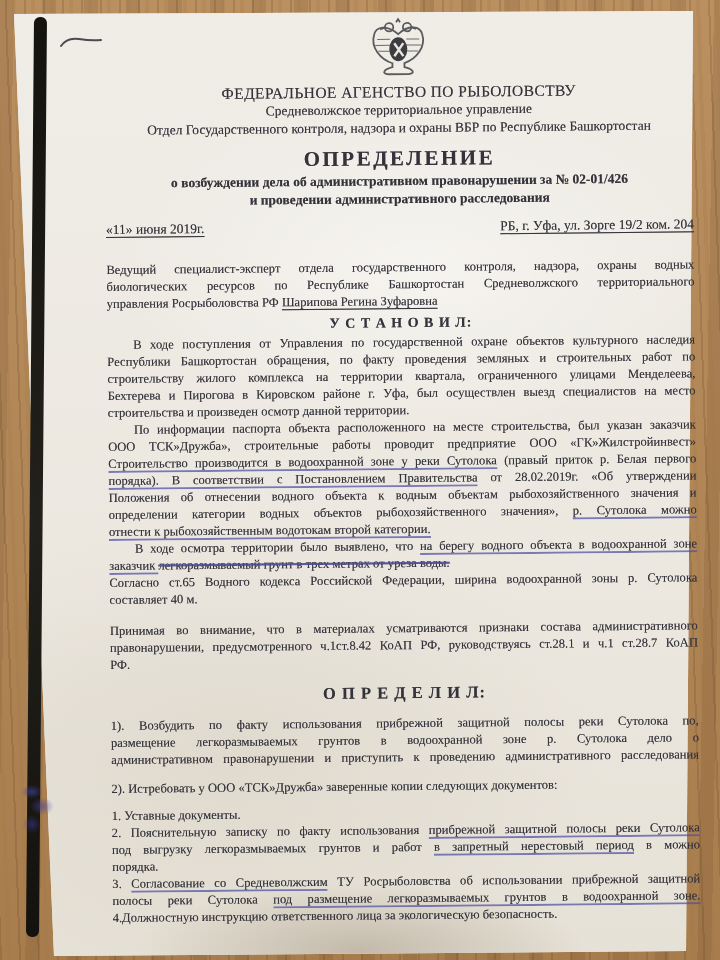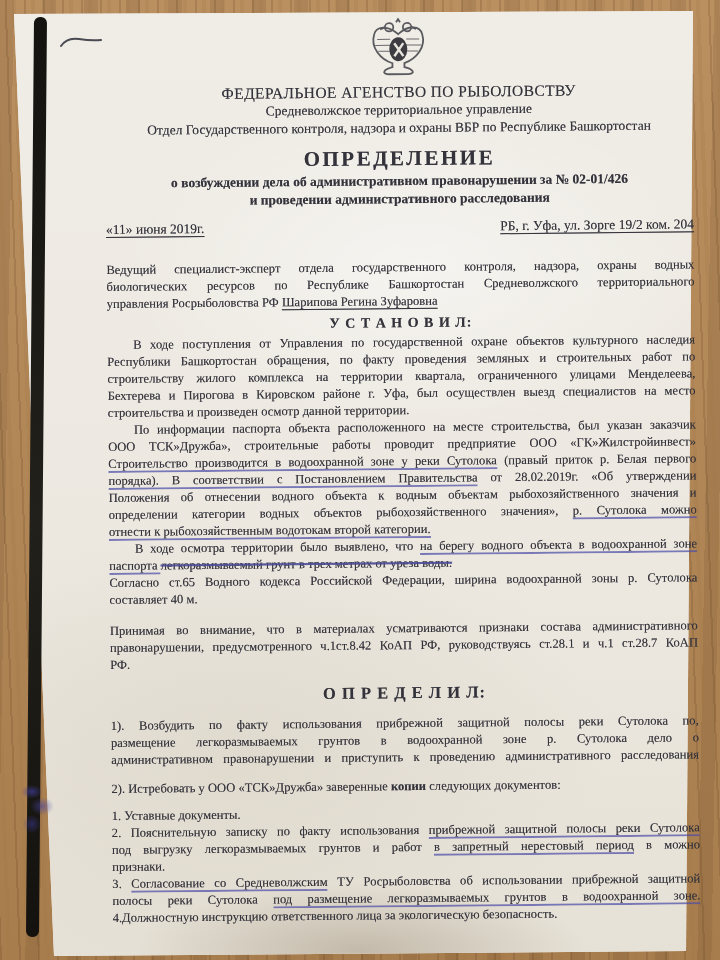--- a/index.html
+++ b/index.html
@@ -43,21 +43,21 @@
   }
   .hdr{text-align:center;}
   #emblem{display:block;margin:0 auto;}
   .org1{font-size:15.5px;letter-spacing:.4px;margin-top:6px;}
   .org2{font-size:13.5px;margin-top:1px;}
   .org3{font-size:13.5px;margin-top:2px;}
   .doc-title{font-size:21px;font-weight:bold;letter-spacing:2.5px;margin-top:10px;}
   .doc-sub{font-size:13.5px;font-weight:bold;margin-top:2px;}
   .meta{display:flex;justify-content:space-between;align-items:flex-end;margin-top:12px;font-size:13.5px;}
   .u{text-decoration:underline;text-underline-offset:3px;}
-  .b{font-weight:bold;}
+  .b{font-weight:normal;}
   #doc-body{margin-top:24px;font-size:12.6px;}
   .ln{line-height:17px;height:17px;overflow:hidden;text-align:left;}
   .ln.fill{text-align:justify;text-align-last:justify;}
   .ln.ind{text-indent:26px;}
   .pen{border-bottom:2px solid rgba(78,78,168,.72);}
   .strike{text-decoration:line-through;text-decoration-color:rgba(78,78,168,.78);text-decoration-thickness:1.6px;}
   .h-small{text-align:center;font-weight:bold;font-size:14px;letter-spacing:1px;margin:5px 0 3px;}
   .h-big{text-align:center;font-weight:bold;font-size:16.5px;letter-spacing:1px;margin:12px 0 12px;}
   .para{margin:0;}
 </style>
@@ -120,21 +120,21 @@
         <div class="ln fill ind"><span>По информации паспорта объекта расположенного на месте строительства, был указан заказчик</span></div>
         <div class="ln fill"><span>ООО ТСК»Дружба», строительные работы проводит предприятие ООО «ГК»Жилстройинвест»</span></div>
         <div class="ln fill"><span class="pen">Строительство производится в водоохранной зоне у реки Сутолока</span><span> (правый приток р. Белая первого</span></div>
         <div class="ln fill"><span class="pen">порядка). В соответствии с Постановлением Правительства</span><span> от 28.02.2019г. «Об утверждении</span></div>
         <div class="ln fill"><span>Положения об отнесении водного объекта к водным объектам рыбохозяйственного значения и</span></div>
         <div class="ln fill"><span>определении категории водных объектов рыбохозяйственного значения», </span><span class="pen">р. Сутолока можно</span></div>
         <div class="ln"><span class="pen">отнести к рыбохозяйственным водотокам второй категории.</span></div>
       </div>
       <div class="para">
         <div class="ln fill ind"><span>В ходе осмотра территории было выявлено, что </span><span class="pen">на берегу водного объекта в водоохранной зоне</span></div>
-        <div class="ln"><span class="pen">паспорта </span><span class="strike">легкоразмываемый грунт в трех метрах от уреза воды.</span></div>
+        <div class="ln"><span class="pen">заказчик </span><span class="strike">легкоразмываемый грунт в трех метрах от уреза воды.</span></div>
       </div>
       <div class="para">
         <div class="ln fill"><span>Согласно ст.65 Водного кодекса Российской Федерации, ширина водоохранной зоны р. Сутолока</span></div>
         <div class="ln"><span>составляет 40 м.</span></div>
       </div>
       <div class="para" style="margin-top: 14px;">
         <div class="ln fill"><span>Принимая во внимание, что в материалах усматриваются признаки состава административного</span></div>
         <div class="ln fill"><span>правонарушении, предусмотренного ч.1ст.8.42 КоАП РФ, руководствуясь ст.28.1 и ч.1 ст.28.7 КоАП</span></div>
         <div class="ln"><span>РФ.</span></div>
       </div>
@@ -146,21 +146,21 @@
       </div>
       <div class="para" style="margin-top: 12px;">
         <div class="ln"><span>2). Истребовать у ООО «ТСК»Дружба» заверенные </span><span class="b">копии</span><span> следующих документов:</span></div>
       </div>
       <div class="para" style="margin-top: 10px;">
         <div class="ln"><span>1. Уставные документы.</span></div>
       </div>
       <div class="para">
         <div class="ln fill"><span>2. Пояснительную записку по факту использования </span><span class="pen">прибрежной защитной полосы реки Сутолока</span></div>
         <div class="ln fill"><span>под выгрузку легкоразмываемых грунтов и работ </span><span class="pen">в запретный нерестовый период</span><span> в можно</span></div>
-        <div class="ln"><span>признаки.</span></div>
+        <div class="ln"><span>порядка.</span></div>
       </div>
       <div class="para">
         <div class="ln fill"><span>3. </span><span class="pen">Согласование со Средневолжским</span><span> ТУ Росрыболовства об использовании прибрежной защитной</span></div>
         <div class="ln fill"><span>полосы реки Сутолока </span><span class="pen">под размещение легкоразмываемых грунтов в водоохранной зоне.</span></div>
       </div>
       <div class="para">
         <div class="ln"><span>4.Должностную инструкцию ответственного лица за экологическую безопасность.</span></div>
       </div>
     </div>
 </div>

